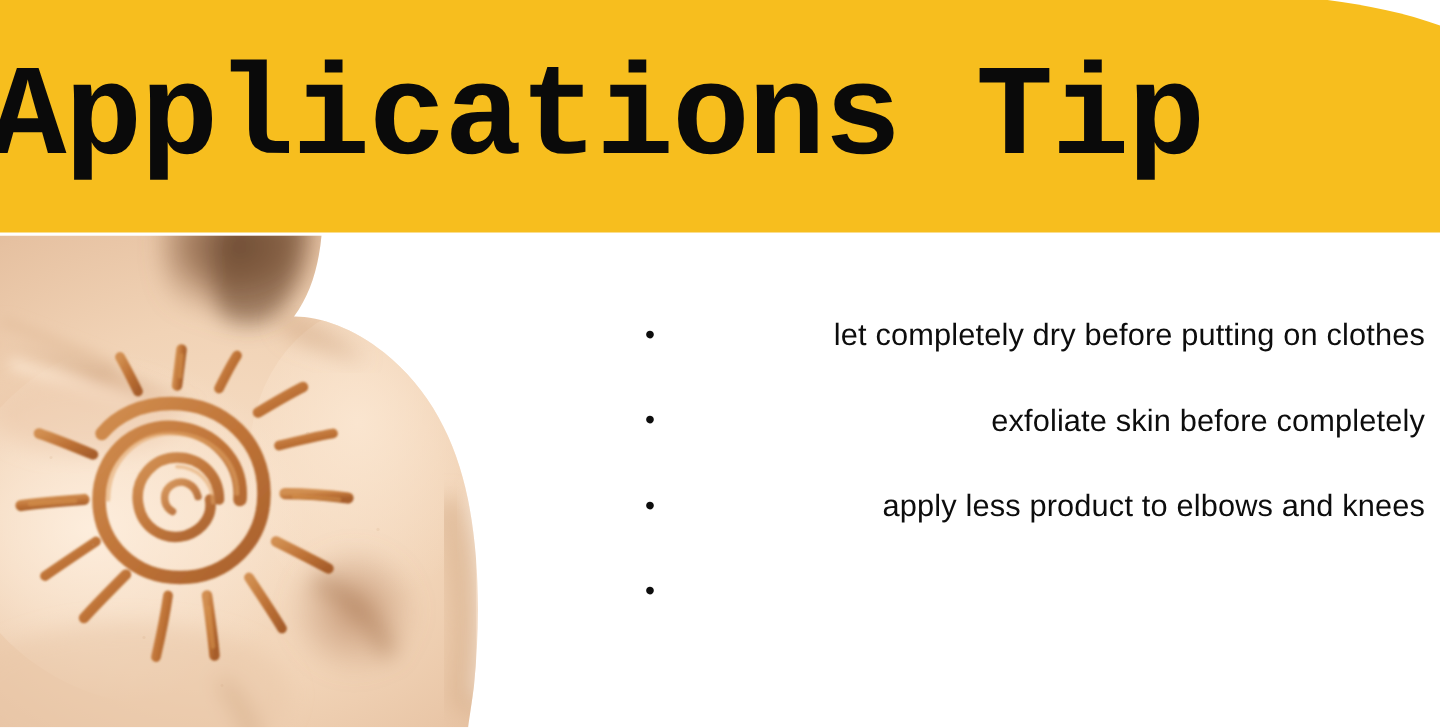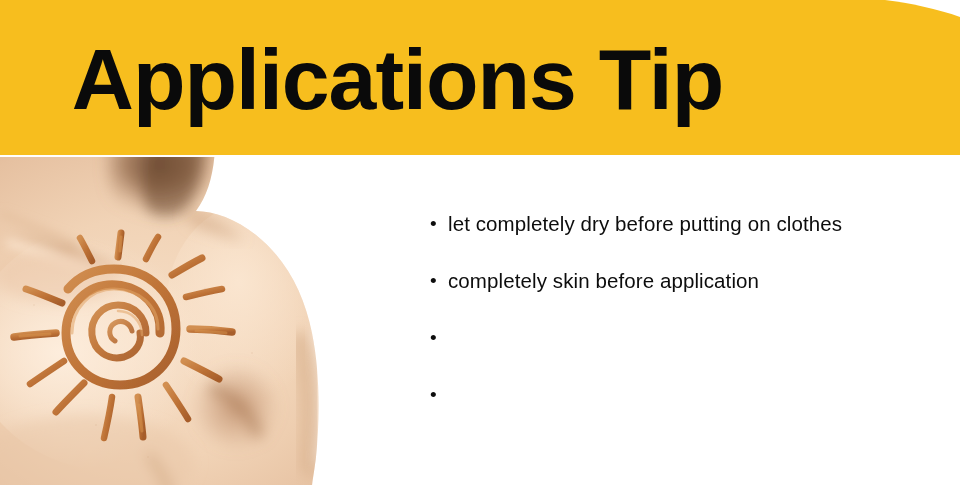--- a/index.html
+++ b/index.html
@@ -36,21 +36,21 @@
     position: absolute;
     left: 0;
     top: 0;
     width: 960px;
     height: 157px;
     display: flex;
     align-items: center;
     justify-content: center;
     padding-right: 165px;
     color: #0a0a0a;
-    font-family: Liberation Sans, sans-serif;
+    font-family: Liberation Mono, monospace;
     font-size: 86px;
     font-weight: bold;
     letter-spacing: -1px;
     line-height: 1;
     white-space: nowrap;
     user-select: none;
   }
 
   
   .photo {
@@ -86,20 +86,21 @@
     flex: 0 0 18px;
     text-align: left;
     font-size: 19px;
     line-height: 24px;
     color: #0d0d0d;
     user-select: none;
   }
   .tip-text {
     flex: 1 1 auto;
     letter-spacing: 0.1px;
+    text-align: right;
   }
 </style>
 </head>
 <body>
 
 <div class="banner">
 
   <div class="header-band">
     <svg width="960" height="157" viewBox="0 0 960 157" xmlns="http://www.w3.org/2000/svg" aria-hidden="true">
       <path d="M0,0 L885,0 C910,3 938,9 960,17 L960,155 L0,155 Z" fill="#F7BE1E"></path>
@@ -297,23 +298,24 @@
     </svg>
   </div>
 
   <ul class="tips-list" style="list-style:none;">
     <li class="tip-item">
       <span class="tip-bullet">•</span>
       <span class="tip-text">let completely dry before putting on clothes</span>
     </li>
     <li class="tip-item">
       <span class="tip-bullet">•</span>
-      <span class="tip-text">completely skin before application</span>
+      <span class="tip-text">exfoliate skin before completely</span>
     </li>
     <li class="tip-item">
       <span class="tip-bullet">•</span>
+      <span class="tip-text">apply less product to elbows and knees</span>
     </li>
     <li class="tip-item">
       <span class="tip-bullet">•</span>
     </li>
   </ul>
 
 </div>
 
 </body></html>

